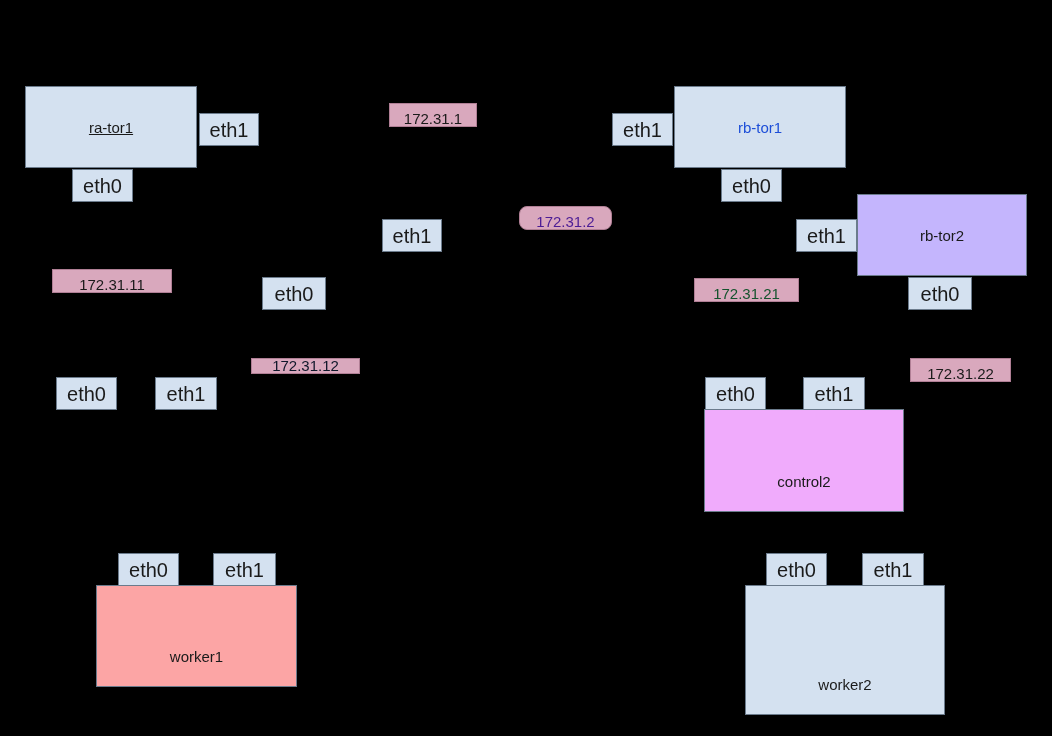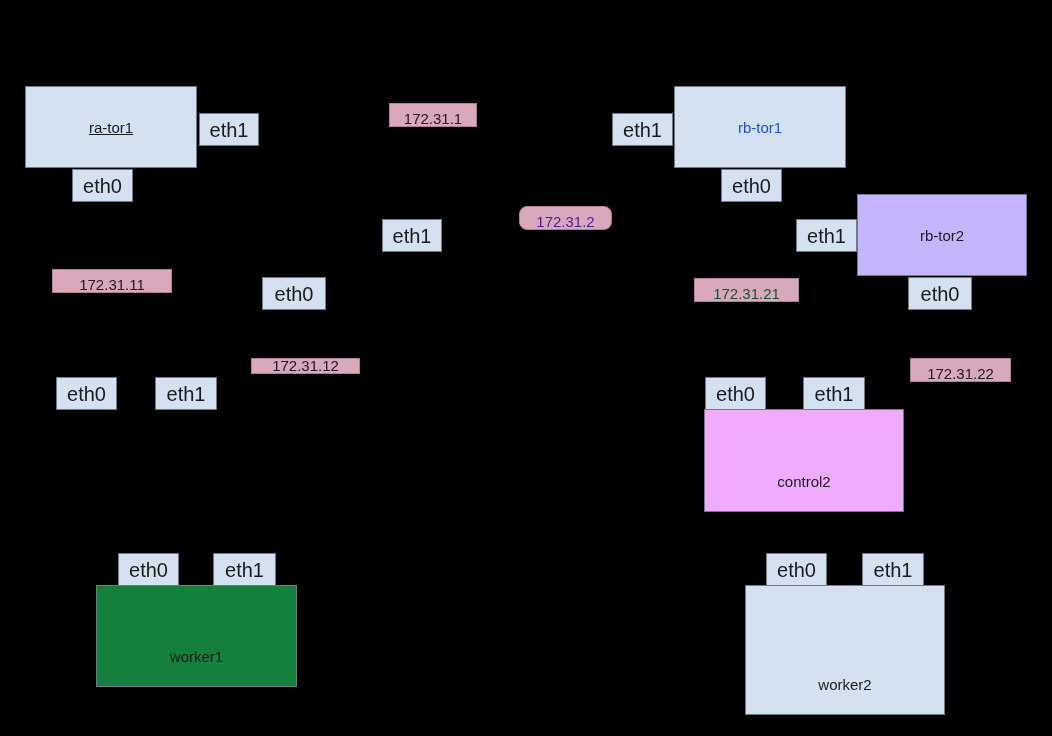--- a/index.html
+++ b/index.html
@@ -73,21 +73,21 @@
     </div>
     <div class="node device" style="left: 674px; top: 86px; width: 172px; height: 82px; background: rgb(212, 225, 240); border-color: rgb(107, 123, 140); color: #1d4ed8;">
       <span class="node-label">rb-tor1</span>
     </div>
     <div class="node device" style="left: 857px; top: 194px; width: 170px; height: 82px; background: #c4b5fd; border-color: rgb(107, 123, 140); color: rgb(26, 26, 26);">
       <span class="node-label">rb-tor2</span>
     </div>
     <div class="node host" style="left: 689px; top: 409px; width: 200px; height: 103px; background: #f0abfc; border-color: rgb(107, 123, 140); color: rgb(26, 26, 26); margin-left: 15px;">
       <span class="node-label">control2</span>
     </div>
-    <div class="node host" style="left: 96px; top: 585px; width: 201px; height: 102px; background: #15803d; border-color: rgb(107, 123, 140); color: rgb(26, 26, 26);">
+    <div class="node host" style="left: 96px; top: 585px; width: 201px; height: 102px; background: #fca5a5; border-color: rgb(107, 123, 140); color: rgb(26, 26, 26);">
       <span class="node-label">worker1</span>
     </div>
     <div class="node host" style="left: 745px; top: 585px; width: 200px; height: 130px; background: rgb(212, 225, 240); border-color: rgb(107, 123, 140); color: rgb(26, 26, 26);">
       <span class="node-label">worker2</span>
     </div>
     <div class="iface" style="left: 199px; top: 113px; width: 60px; height: 33px; background: rgb(212, 225, 240); border-color: rgb(107, 123, 140); color: rgb(26, 26, 26);">
       <span>eth1</span>
     </div>
     <div class="iface" style="left: 72px; top: 169px; width: 61px; height: 33px; background: rgb(212, 225, 240); border-color: rgb(107, 123, 140); color: rgb(26, 26, 26);">
       <span>eth0</span>

